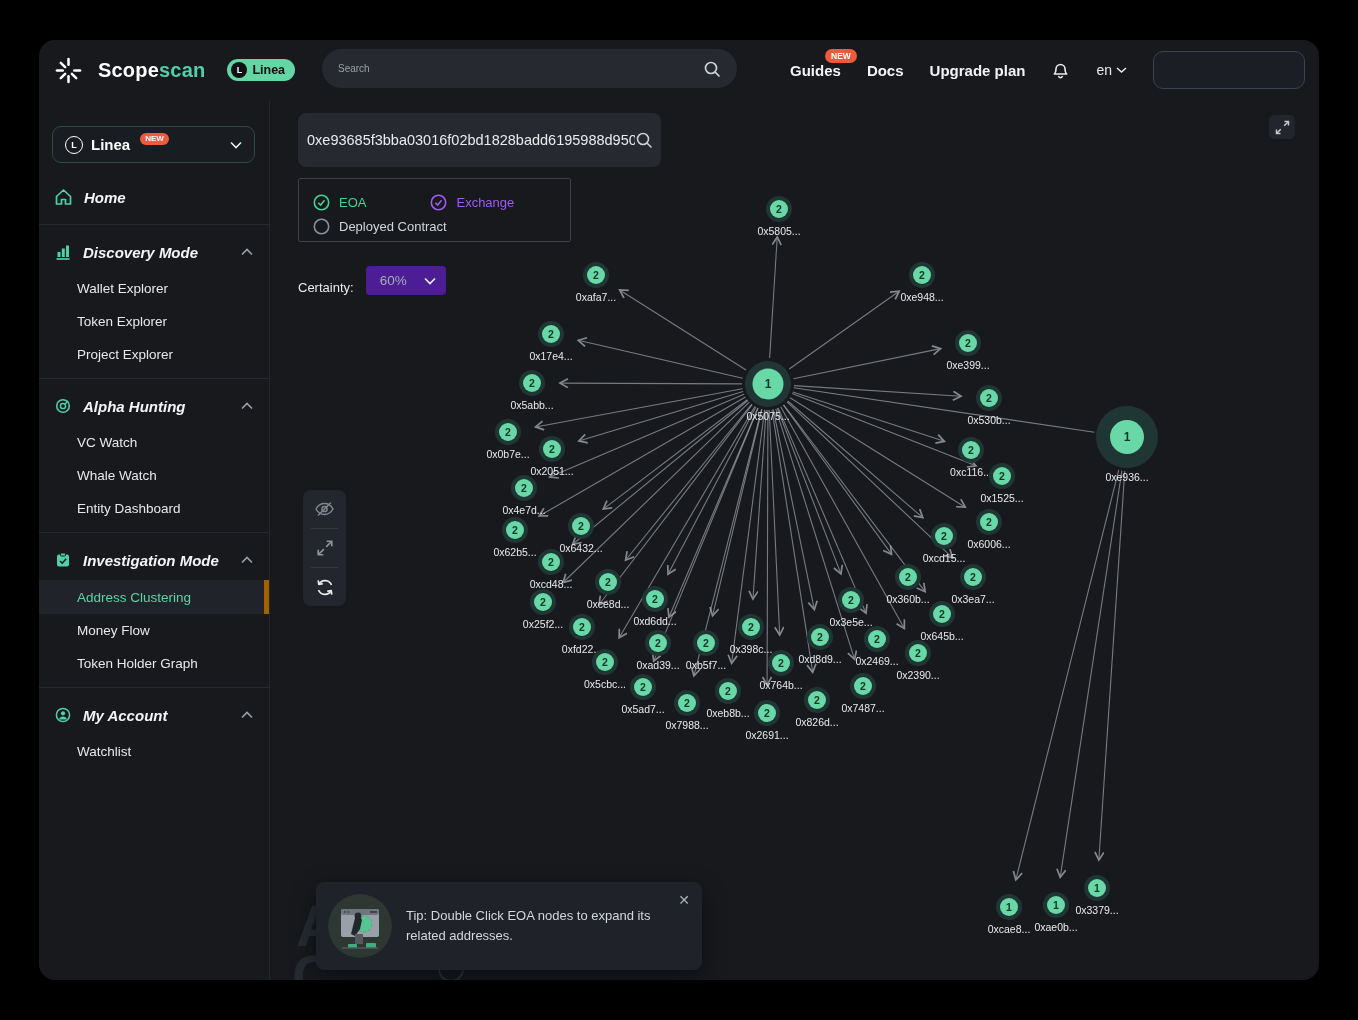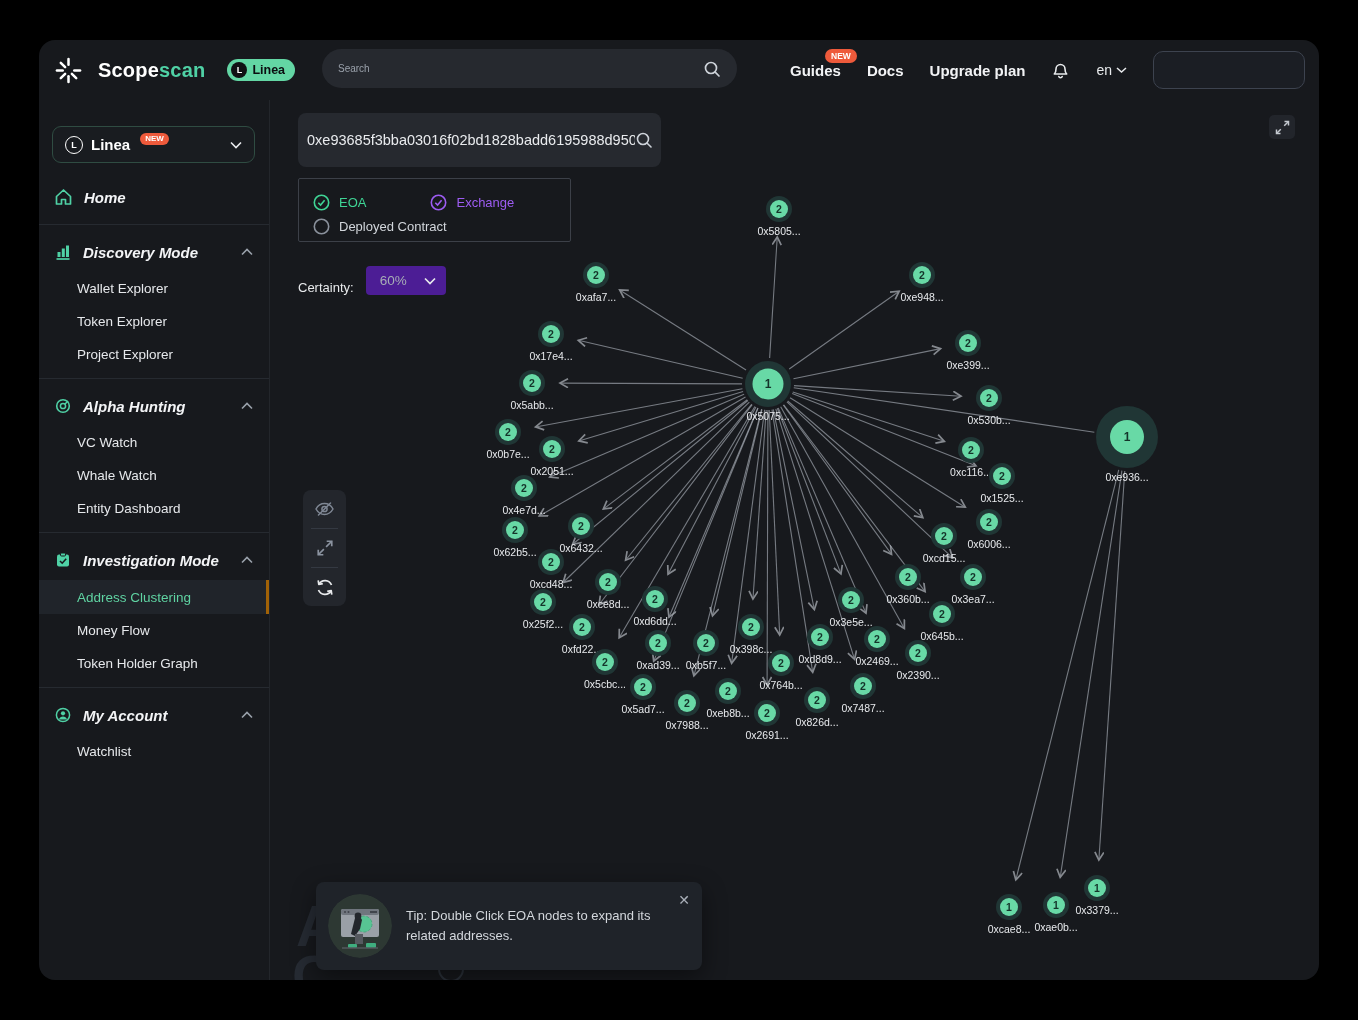--- a/index.html
+++ b/index.html
@@ -39,21 +39,21 @@
     font-size:9px; font-weight:700; display:flex; align-items:center; justify-content:center; }
   .net-name { color:#fff; font-size:15px; font-weight:700; }
   .badge-new { background:#ee5a3b; color:#fff; font-size:8px; font-weight:700;
     border-radius:6px; padding:1.5px 5px; margin-left:2px; position:relative; top:-6px; }
   .net-chev { margin-left:auto; }
   .menu { margin-top:14px; }
   .mi-head { display:flex; align-items:center; height:40px; padding:0 16px; gap:12px; cursor:pointer;font-style:italic; }
   .mi-head .lbl { color:#f3f4f6; font-size:15px; font-weight:700; flex:1; }
   .mi-sub { display:flex; align-items:center; height:33px; padding-left:38px;
     color:#e6e8eb; font-size:13.5px; cursor:pointer; }
-  .mi-sub.sel { background:#20242a; color:#5fd3a2; border-right:3px solid #a16207; height:34px; }
+  .mi-sub.sel { background:#20242a; color:#5fd3a2; border-right:5px solid #a16207; height:34px; }
   .sb-div { height:1px; background:#262a30; margin:7px 0; }
 
   
   .canvas { position:absolute; left:231px; top:60px; right:0; bottom:0; overflow:hidden; }
   #graph-svg { position:absolute; left:0; top:0; }
   .addr-box { position:absolute; left:28px; top:13px; width:363px; height:54px;
     background:#26292f; border-radius:8px; display:flex; align-items:center;
     padding:0 8px 0 9px; z-index:5; }
   .addr-box .val { color:#e9ebee; font-size:14.5px; white-space:nowrap; overflow:hidden; flex:1; }
   .filter-box { position:absolute; left:28px; top:78px; width:273px; height:64px;

